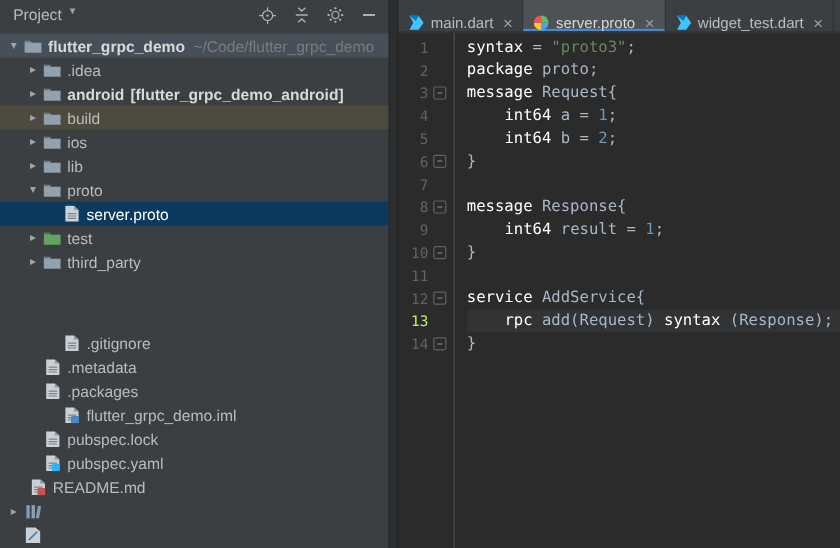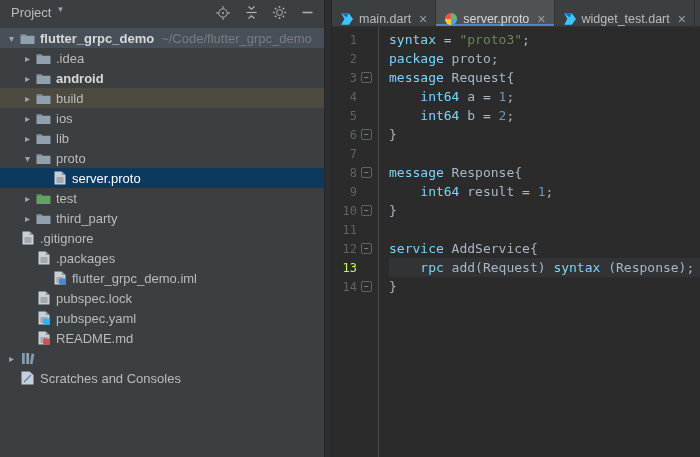--- a/index.html
+++ b/index.html
@@ -38,21 +38,21 @@
   .code-area{flex:1;display:flex;font-family:"DejaVu Sans Mono","Liberation Mono",monospace;font-size:13px;overflow:hidden;}
   .gutter{width:46px;min-width:46px;border-right:1px solid #4b4e50;padding-top:3px;}
   .g-row{height:19px;display:flex;align-items:center;}
   .lnum{width:25px;text-align:right;color:#606366;font-size:12px;}
   .lnum.active{color:#bef264;}
   .fold-slot{width:19px;display:flex;align-items:center;justify-content:center;}
   .fold-box{width:9px;height:9px;border:1px solid #5f6366;border-radius:2px;color:#9DA2A8;font-size:8px;display:flex;align-items:center;justify-content:center;line-height:1;}
   .code{flex:1;padding:3px 0 0 10px;}
   .c-row{height:19px;line-height:19px;white-space:pre;color:#a9b7c6;}
   .c-row.active{background:#313335;}
-  .tk-kw{color:#7dd3fc;}
+  .tk-kw{color:#ffffff;}
   .tk-str{color:#6a8759;}
   .tk-num{color:#6897bb;}
   .tk-pl{color:#a9b7c6;}
 </style>
 </head>
 <body>
 
 <aside class="project-panel">
   <div class="panel-header">
     <div class="panel-title-wrap">
@@ -123,20 +123,21 @@
       </div>
       <div class="tree-row" style="padding-left: 20px;">
         <span class="tree-arrow">▸</span>
         <span class="tree-icon">
           <svg width="15" height="13" viewBox="0 0 15 13">
             <path d="M.5 2h4.8l1.4 1.7h7.8V12H.5z" fill="#90A0AC"></path>
             <path d="M.5 2h4.8l1.1 1.4H.5z" fill="rgba(0,0,0,.22)"></path>
           </svg>
         </span>
         <span class="tree-label bold">android</span>
+        <span class="tree-hint hint-bold">[flutter_grpc_demo_android]</span>
       </div>
       <div class="tree-row hl-excluded" style="padding-left: 20px;">
         <span class="tree-arrow">▸</span>
         <span class="tree-icon">
           <svg width="15" height="13" viewBox="0 0 15 13">
             <path d="M.5 2h4.8l1.4 1.7h7.8V12H.5z" fill="#90A0AC"></path>
             <path d="M.5 2h4.8l1.1 1.4H.5z" fill="rgba(0,0,0,.22)"></path>
           </svg>
         </span>
         <span class="tree-label">build</span>
@@ -199,21 +200,21 @@
       <div class="tree-row" style="padding-left: 20px;">
         <span class="tree-arrow">▸</span>
         <span class="tree-icon">
           <svg width="15" height="13" viewBox="0 0 15 13">
             <path d="M.5 2h4.8l1.4 1.7h7.8V12H.5z" fill="#90A0AC"></path>
             <path d="M.5 2h4.8l1.1 1.4H.5z" fill="rgba(0,0,0,.22)"></path>
           </svg>
         </span>
         <span class="tree-label">third_party</span>
       </div>
-      <div class="tree-row" style="padding-left: 4px;">
+      <div class="tree-row" style="padding-left: 36px; margin-top: 48px;">
         <span class="tree-arrow"></span>
         <span class="tree-icon">
           <svg width="12" height="14" viewBox="0 0 12 14">
             <path d="M.5 .5h7.2L11.5 4v9.5H.5z" fill="#c9d0d6"></path>
             <path d="M7.7 .5L11.5 4H7.7z" fill="#8f979e"></path>
             <g stroke="#7b848c" stroke-width="1">
               <line x1="2.5" y1="7" x2="9.5" y2="7"></line>
               <line x1="2.5" y1="9" x2="9.5" y2="9"></line>
               <line x1="2.5" y1="11" x2="9.5" y2="11"></line>
             </g>
@@ -227,20 +228,35 @@
           <svg width="12" height="14" viewBox="0 0 12 14">
             <path d="M.5 .5h7.2L11.5 4v9.5H.5z" fill="#c9d0d6"></path>
             <path d="M7.7 .5L11.5 4H7.7z" fill="#8f979e"></path>
             <g stroke="#7b848c" stroke-width="1">
               <line x1="2.5" y1="7" x2="9.5" y2="7"></line>
               <line x1="2.5" y1="9" x2="9.5" y2="9"></line>
               <line x1="2.5" y1="11" x2="9.5" y2="11"></line>
             </g>
           </svg>
         </span>
+        <span class="tree-label">.metadata</span>
+      </div>
+      <div class="tree-row" style="padding-left: 20px;">
+        <span class="tree-arrow"></span>
+        <span class="tree-icon">
+          <svg width="12" height="14" viewBox="0 0 12 14">
+            <path d="M.5 .5h7.2L11.5 4v9.5H.5z" fill="#c9d0d6"></path>
+            <path d="M7.7 .5L11.5 4H7.7z" fill="#8f979e"></path>
+            <g stroke="#7b848c" stroke-width="1">
+              <line x1="2.5" y1="7" x2="9.5" y2="7"></line>
+              <line x1="2.5" y1="9" x2="9.5" y2="9"></line>
+              <line x1="2.5" y1="11" x2="9.5" y2="11"></line>
+            </g>
+          </svg>
+        </span>
         <span class="tree-label">.packages</span>
       </div>
       <div class="tree-row" style="padding-left: 36px;">
         <span class="tree-arrow"></span>
         <span class="tree-icon">
           <svg width="12" height="14" viewBox="0 0 12 14">
             <path d="M.5 .5h7.2L11.5 4v9.5H.5z" fill="#c9d0d6"></path>
             <path d="M7.7 .5L11.5 4H7.7z" fill="#8f979e"></path>
             <g stroke="#7b848c" stroke-width="1">
               <line x1="2.5" y1="7" x2="9.5" y2="7"></line>
@@ -276,21 +292,21 @@
             <g stroke="#7b848c" stroke-width="1">
               <line x1="2.5" y1="7" x2="9.5" y2="7"></line>
               <line x1="2.5" y1="9" x2="9.5" y2="9"></line>
               <line x1="2.5" y1="11" x2="9.5" y2="11"></line>
             </g>
             <rect x="5.2" y="7.6" width="6.6" height="6.2" rx="1" fill="#29B6F6"></rect>
           </svg>
         </span>
         <span class="tree-label">pubspec.yaml</span>
       </div>
-      <div class="tree-row" style="padding-left: 20px;">
+      <div class="tree-row" style="padding-left: 8px;">
         <span class="tree-arrow"></span>
         <span class="tree-icon">
           <svg width="12" height="14" viewBox="0 0 12 14">
             <path d="M.5 .5h7.2L11.5 4v9.5H.5z" fill="#c9d0d6"></path>
             <path d="M7.7 .5L11.5 4H7.7z" fill="#8f979e"></path>
             <g stroke="#7b848c" stroke-width="1">
               <line x1="2.5" y1="7" x2="9.5" y2="7"></line>
               <line x1="2.5" y1="9" x2="9.5" y2="9"></line>
               <line x1="2.5" y1="11" x2="9.5" y2="11"></line>
             </g>
@@ -310,21 +326,20 @@
         </span>
       </div>
       <div class="tree-row" style="padding-left: 4px;">
         <span class="tree-arrow"></span>
         <span class="tree-icon">
           <svg width="13" height="14" viewBox="0 0 13 14">
             <path d="M.5 .5h8L12.5 4v9.5H.5z" fill="#c9d0d6"></path>
             <line x1="3" y1="11" x2="10" y2="4" stroke="#4A88C7" stroke-width="1.5"></line>
           </svg>
         </span>
-        <span class="tree-label">Scratches and Consoles</span>
       </div>
     </div>
 </aside>
 
 <div class="splitter"></div>
 
 <main class="editor">
   <div class="tabbar">
       <div class="tab">
         <span class="tab-icon">

